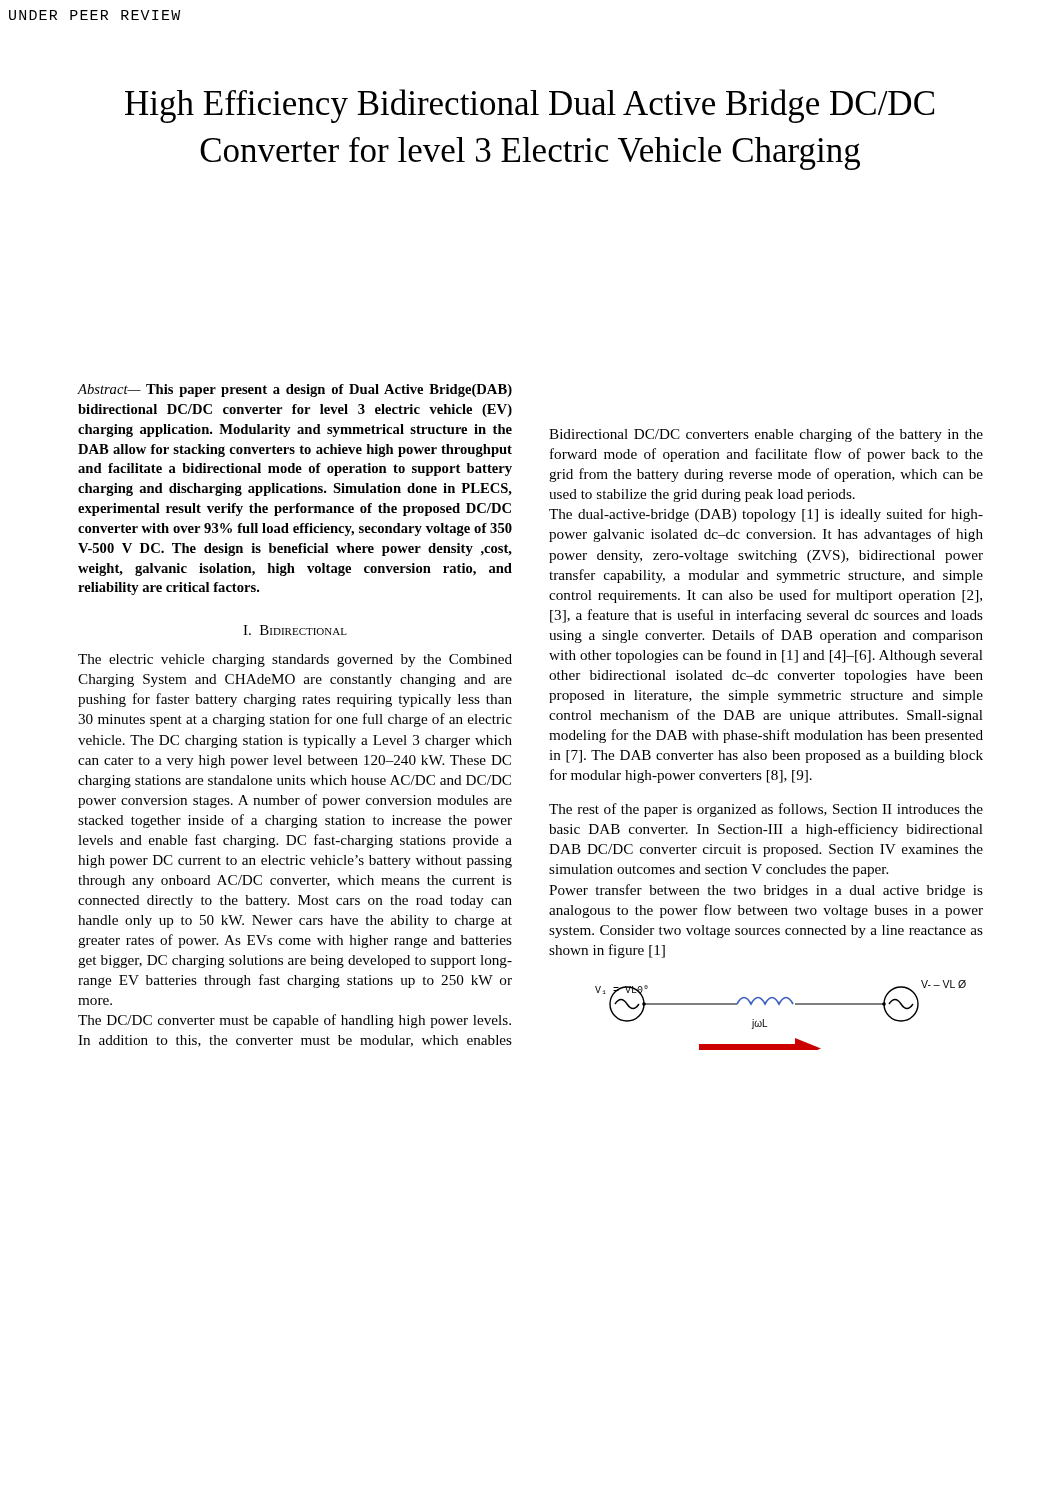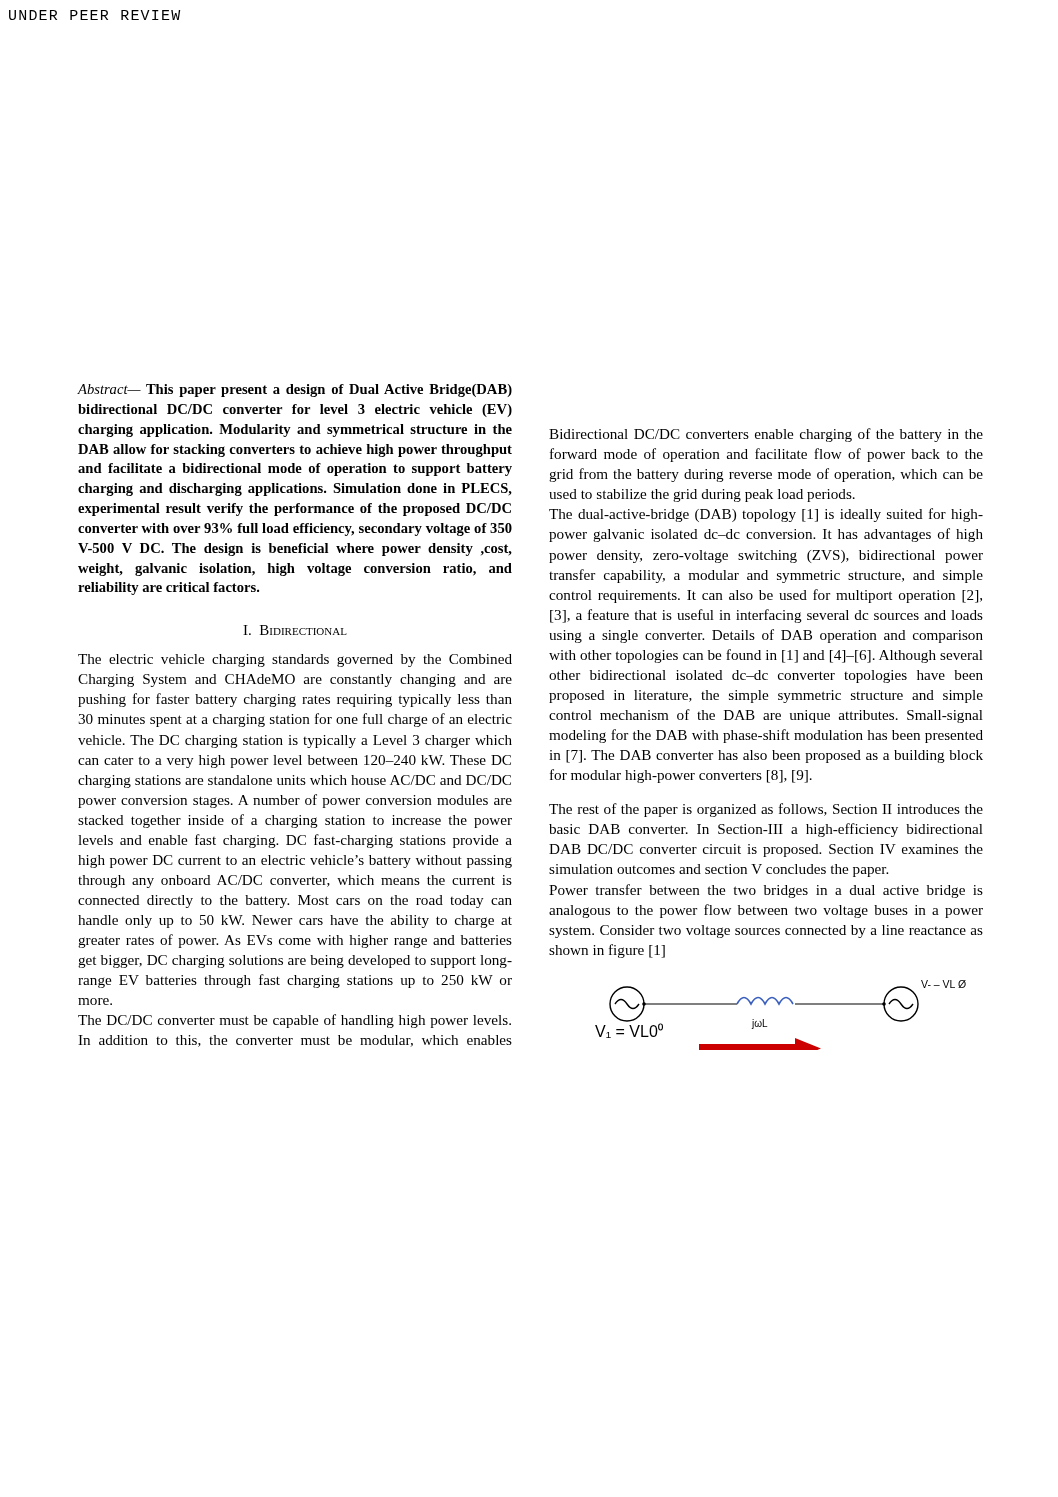--- a/index.html
+++ b/index.html
@@ -106,20 +106,21 @@
     display: block;
   }
 </style>
 </head>
 <body>
 
 <div class="page">
 
   <div class="header-stamp">UNDER PEER REVIEW</div>
 
+  <h1 class="title">High Efficiency Bidirectional Dual Active Bridge DC/DC Converter for level 3 Electric Vehicle Charging</h1>
 
   <div class="columns">
 
     <div class="col">
 
       <p class="abstract"><span class="lead">Abstract—</span> <span>This paper present a design of  Dual Active Bridge(DAB) bidirectional  DC/DC converter  for level 3 electric vehicle (EV) charging application. Modularity and symmetrical structure in the DAB allow for stacking converters to achieve high power throughput and facilitate a bidirectional mode of operation to support battery charging and discharging applications. Simulation done in PLECS, experimental result verify the performance of the proposed DC/DC converter with over 93%  full load efficiency, secondary voltage of 350 V-500 V DC. The design is beneficial where power density ,cost, weight, galvanic isolation, high voltage conversion ratio, and reliability are critical factors.</span></p>
 
 
       <div class="section-head">
         <span class="numeral">I.</span>
@@ -161,21 +162,21 @@
           <g>
             <rect x="150" y="68" width="96" height="9" fill="#cc0000"></rect>
             <polygon points="246,62 272,72.5 246,83" fill="#cc0000"></polygon>
           </g>
           <g>
             <rect x="154" y="97" width="96" height="9" fill="#cc0000"></rect>
             <polygon points="154,91 128,101.5 154,112" fill="#cc0000"></polygon>
           </g>
           <line x1="128" y1="90" x2="128" y2="113" stroke="#000" stroke-width="1"></line>
         </svg>
-        <div style="position:absolute;left:46px;top:8px;font-size:16px;font-family:Liberation Sans, sans-serif;margin-top:36px;">V₁ = VL0⁰</div>
+        <div style="position:absolute;left:46px;top:8px;font-size:10px;font-family:Liberation Mono, monospace;">V₁ = VL0⁰</div>
         <div style="position:absolute;left:372px;top:2px;font-size:10.5px;font-family:'Liberation Sans',sans-serif;line-height:1.2;width:60px;">V- – VL Ø</div>
         <div style="position:absolute;left:203px;top:42px;font-size:10px;font-family:'Liberation Sans',sans-serif;">jωL</div>
         <div style="position:absolute;left:278px;top:72px;font-size:10.5px;font-family:'Liberation Sans',sans-serif;">Ø&gt;0</div>
         <div style="position:absolute;left:278px;top:96px;font-size:10.5px;font-family:'Liberation Sans',sans-serif;">Ø&lt;0</div>
       </div>
 
       <div class="fig-caption">
         <span class="lbl">Fig.1.</span><span>Power Transfer Between Voltage Bus</span>
       </div>
 

